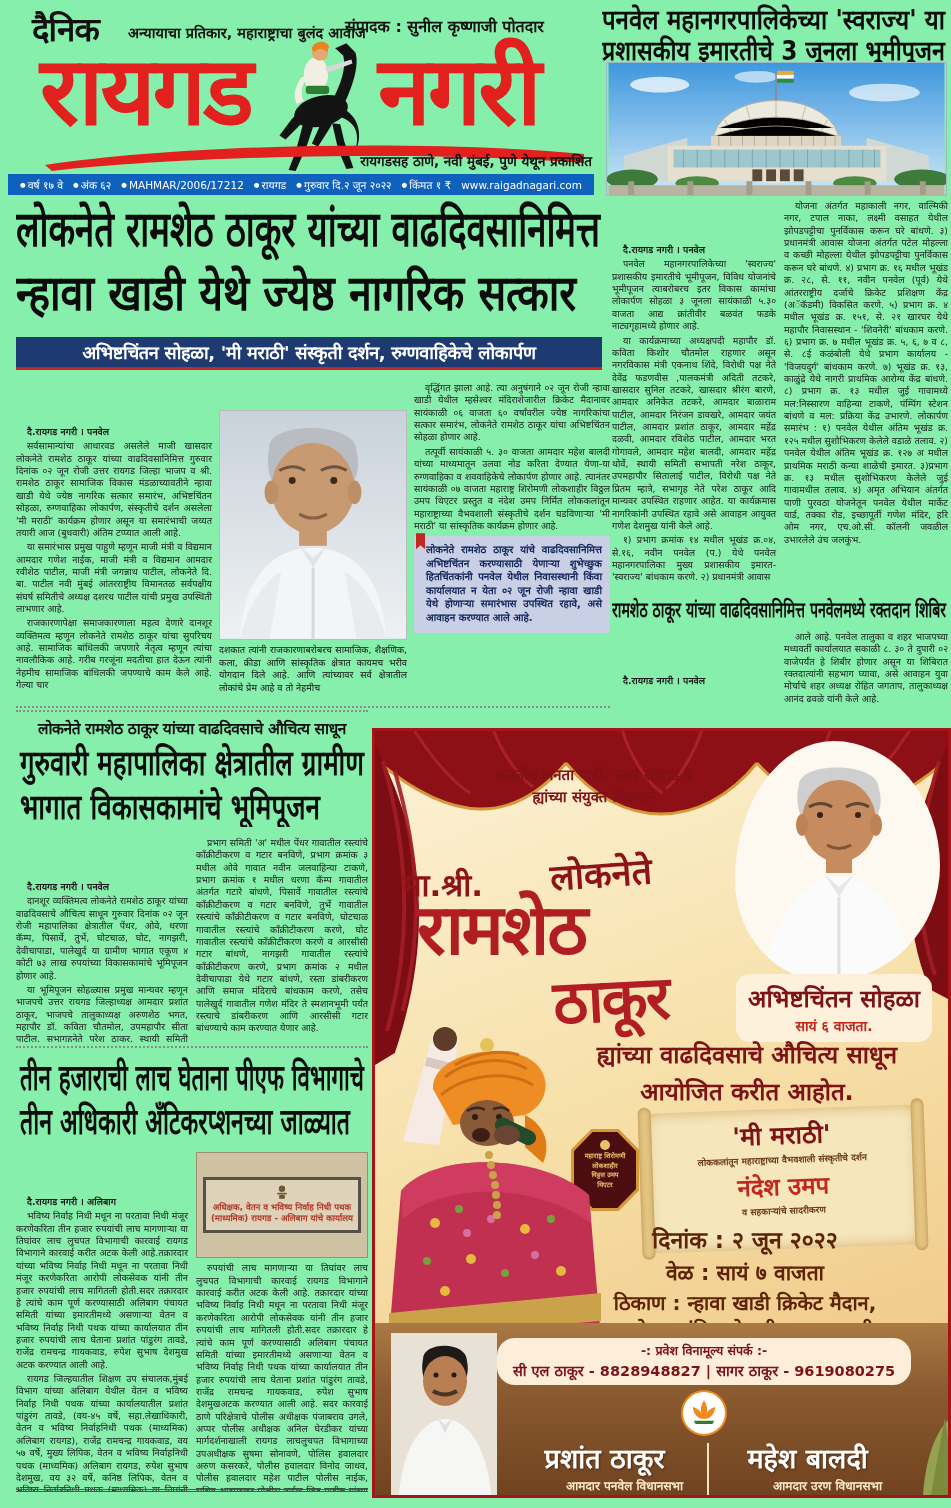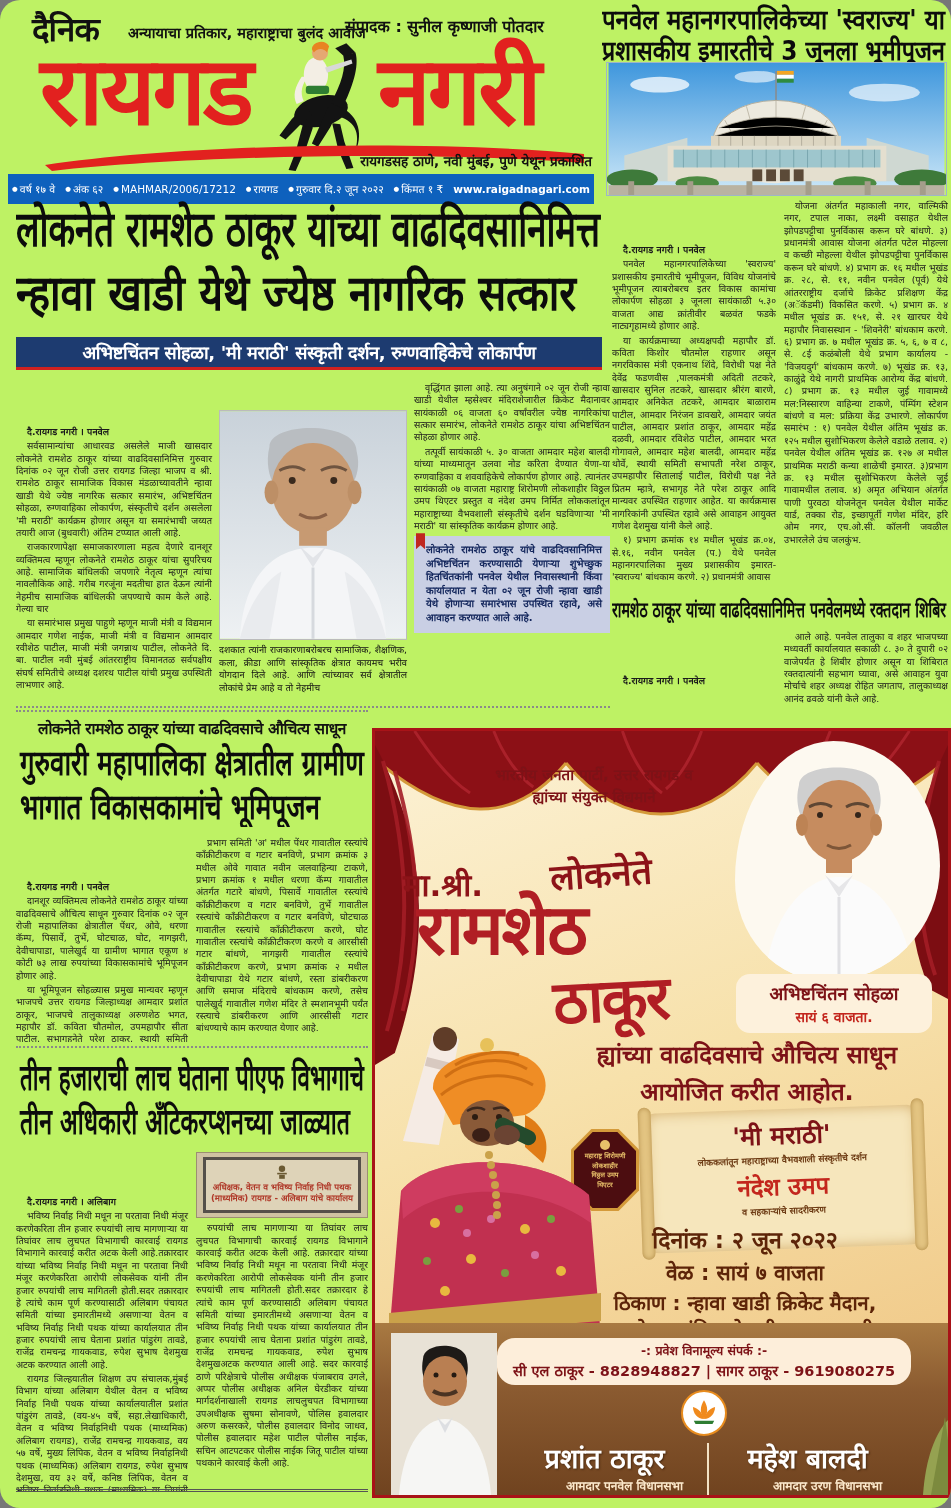--- a/index.html
+++ b/index.html
@@ -1,31 +1,31 @@
 <!DOCTYPE html>
 <html><head>
 <meta charset="utf-8">
 <style>
   * { margin:0; padding:0; box-sizing:border-box; }
   body { background:#777; font-family:"DejaVu Sans", sans-serif; }
-  .page { position:relative; width:951px; height:1508px; margin:0 auto; background:#bef264; overflow:hidden; color:#111;border-radius:20px; }
+  .page { position:relative; width:951px; height:1508px; margin:0 auto; background:#86efac; overflow:hidden; color:#111; }
 
   
   .daily { position:absolute; left:32px; top:6px; font-size:33px; font-weight:800; letter-spacing:-1px; }
   .tagline { position:absolute; left:128px; top:22px; font-size:14.5px; font-weight:700; }
   .editor { position:absolute; left:345px; top:15px; font-size:16px; font-weight:700; }
   .title-word { position:absolute; font-size:95px; font-weight:800; color:#e2211f; letter-spacing:-3px; white-space:nowrap; line-height:1; }
   .tw1 { left:40px; top:44px; }
   .tw2 { left:378px; top:44px; }
   .horse { position:absolute; left:265px; top:22px; width:112px; height:150px; }
   .swoosh { position:absolute; left:42px; top:140px; width:545px; height:32px; }
   .published { position:absolute; left:330px; top:152px; width:262px; text-align:right; font-size:13.5px; font-weight:700; }
-  .infobar { position:absolute; left:8px; top:174px; width:586px; height:30px; background:#0e61bd; color:#fff; display:flex; align-items:center; justify-content:center; gap:10px; font-size:10.5px; white-space:nowrap; }
+  .infobar { position:absolute; left:8px; top:174px; width:586px; height:21px; background:#0e61bd; color:#fff; display:flex; align-items:center; justify-content:center; gap:10px; font-size:10.5px; white-space:nowrap; }
   .infobar .item::before { content:"● "; font-size:6.5px; vertical-align:2px; }
-  .infobar .site { font-weight:700; }
+  .infobar .site { font-weight:400; }
 
   
   svg text.hl { font-family:"DejaVu Sans", sans-serif; font-weight:bold; fill:#0c0c0c; }
 
   
   .tr-head { position:absolute; left:602px; top:4px; }
   .building { position:absolute; left:606px; top:62px; width:341px; height:134px; border:1px solid #9fb6c6; }
 
   
   .byline { font-size:11px; font-weight:800; margin-bottom:3px;margin-top:44px; }
@@ -53,39 +53,39 @@
   .blood .col { width:164px; }
 
   
   .bp { position:absolute; left:16px; top:710px; width:352px; height:332px; overflow:hidden; }
   .kicker { border-top:2px dotted #8a8a8a; padding:5px 0 2px; text-align:center; font-size:15.5px; font-weight:800; letter-spacing:-0.4px; white-space:nowrap; }
   .bp .col { width:172px; }
 
   
   .bribe { position:absolute; left:16px; top:1046px; width:352px; height:446px; overflow:hidden; border-top:2px dotted #8a8a8a; padding-top:6px; }
   .bribe .col { width:172px; }
-  .signboard { background:#cfc2a2; border:1px solid #9c8f72; padding:4px 6px; margin-bottom:4px; }
+  .signboard { background:#cfc2a2; border:1px solid #9c8f72; padding:24px 6px; margin-bottom:4px; }
   .signplate { background:#ded3b8; border:3px solid #55504a; padding:4px 3px; text-align:center; }
   .signplate .embl { width:16px; height:16px; margin:0 auto 2px; display:block; }
   .signplate p { font-size:8.6px; font-weight:800; color:#b03a2a; line-height:1.3; text-indent:0; text-align:center; }
   .b-rule { position:absolute; left:16px; top:1489px; width:352px; border-top:3px double #555; }
 
   
   .ad { position:absolute; left:372px; top:728px; width:579px; height:770px; border:3px solid #a81318; background:linear-gradient(160deg,#fcf2d6 0%,#f7e1ab 45%,#eec27e 100%); overflow:hidden; }
   .ad .curtain { position:absolute; left:0; top:0; width:100%; height:350px; z-index:1; }
   .ad-portrait { position:absolute; right:8px; top:10px; width:205px; height:240px; background:#fdf9f0; border-radius:48% 52% 55% 45% / 58% 52% 48% 42%; z-index:2; overflow:hidden; }
   .ad-portrait svg { position:absolute; left:18px; top:14px; width:170px; height:226px; }
   .organizers { position:absolute; left:78px; top:34px; width:282px; text-align:center; z-index:3; color:#7d1217; font-weight:800; }
   .organizers div { font-size:15px; line-height:1.45; white-space:nowrap; }
   .honorific { position:absolute; left:28px; top:132px; font-size:31px; font-weight:800; color:#8c1318; z-index:3; }
   .loknete { position:absolute; left:175px; top:118px; font-size:36px; font-weight:800; color:#8c1318; z-index:3; transform:rotate(-4deg); }
   .name1 { position:absolute; left:42px; top:148px; font-size:70px; font-weight:800; color:#b01e24; z-index:3; white-space:nowrap; letter-spacing:-2px; }
   .name2 { position:absolute; left:178px; top:226px; font-size:60px; font-weight:800; color:#b01e24; z-index:3; white-space:nowrap; letter-spacing:-2px; transform:rotate(-3deg); }
   .eventbox { position:absolute; right:16px; top:243px; width:196px; background:#fdf1dc; border-radius:14px; padding:7px 6px; text-align:center; z-index:3; }
-  .eventbox .e1 { font-size:18px; font-weight:800; color:#7d1217; white-space:nowrap; }
+  .eventbox .e1 { font-size:24px; font-weight:800; color:#7d1217; white-space:nowrap; }
   .eventbox .e2 { font-size:14px; font-weight:800; color:#c3261d; margin-top:2px; }
   .occasion { position:absolute; left:178px; top:306px; width:388px; text-align:center; z-index:3; color:#7d1217; font-weight:800; }
   .occasion .o1 { font-size:24px; white-space:nowrap; }
   .occasion .o2 { font-size:24px; white-space:nowrap; margin-top:4px; }
   .badge { position:absolute; left:196px; top:398px; width:68px; height:82px; z-index:3; background:#d49a3a; clip-path:polygon(30% 0,70% 0,100% 25%,100% 75%,70% 100%,30% 100%,0 75%,0 25%); padding:3px; }
   .badge-in { width:100%; height:100%; background:#4c0d10; clip-path:polygon(30% 0,70% 0,100% 25%,100% 75%,70% 100%,30% 100%,0 75%,0 25%); text-align:center; color:#e8c06a; padding-top:6px; }
   .badge-in .dot { width:10px; height:10px; border-radius:50%; background:#e8c06a; margin:2px auto; }
   .badge-in div.t { font-size:6.6px; font-weight:700; line-height:1.45; }
   .scroll { position:absolute; left:272px; top:378px; width:272px; height:140px; background:#f6e6bc; border-radius:10px; box-shadow:inset 0 0 14px #d3ab67; transform:rotate(-2deg); z-index:3; text-align:center; padding-top:8px; }
   .scroll::before, .scroll::after { content:""; position:absolute; top:-6px; bottom:-6px; width:13px; background:#e3c482; border-radius:7px; box-shadow:inset 0 0 5px #b08a45; }
@@ -217,22 +217,22 @@
   <svg class="lead-hl" width="588" height="126">
     <text class="hl" x="0" y="48" font-size="49" textLength="584" lengthAdjust="spacingAndGlyphs">लोकनेते रामशेठ ठाकूर यांच्या वाढदिवसानिमित्त</text>
     <text class="hl" x="0" y="112" font-size="49" textLength="560" lengthAdjust="spacingAndGlyphs">न्हावा खाडी येथे ज्येष्ठ नागरिक सत्कार</text>
   </svg>
   <div class="lead-sub">अभिष्टचिंतन सोहळा, 'मी मराठी' संस्कृती दर्शन, रुग्णवाहिकेचे लोकार्पण</div>
 
   <div class="lead-body">
     <div class="col lead-c1">
       <p class="byline">दै.रायगड नगरी । पनवेल</p>
       <p>सर्वसामान्यांचा आधारवड असलेले माजी खासदार लोकनेते रामशेठ ठाकूर यांच्या वाढदिवसानिमित्त गुरुवार दिनांक ०२ जून रोजी उत्तर रायगड जिल्हा भाजप व श्री. रामशेठ ठाकूर सामाजिक विकास मंडळाच्यावतीने न्हावा खाडी येथे ज्येष्ठ नागरिक सत्कार समारंभ, अभिष्टचिंतन सोहळा, रुग्णवाहिका लोकार्पण, संस्कृतीचे दर्शन असलेला 'मी मराठी' कार्यक्रम होणार असून या समारंभाची जय्यत तयारी आज (बुधवारी) अंतिम टप्प्यात आली आहे.</p>
+      <p>या समारंभास प्रमुख पाहुणे म्हणून माजी मंत्री व विद्यमान आमदार गणेश नाईक, माजी मंत्री व विद्यमान आमदार रवीशेठ पाटील, माजी मंत्री जगन्नाथ पाटील, लोकनेते दि. बा. पाटील नवी मुंबई आंतरराष्ट्रीय विमानतळ सर्वपक्षीय संघर्ष समितीचे अध्यक्ष दशरथ पाटील यांची प्रमुख उपस्थिती लाभणार आहे.</p>
       <p>राजकारणापेक्षा समाजकारणाला महत्व देणारे दानशूर व्यक्तिमत्व म्हणून लोकनेते रामशेठ ठाकूर यांचा सुपरिचय आहे. सामाजिक बांधिलकी जपणारे नेतृत्व म्हणून त्यांचा नावलौकिक आहे. गरीब गरजूंना मदतीचा हात देऊन त्यांनी नेहमीच सामाजिक बांधिलकी जपण्याचे काम केले आहे. गेल्या चार</p>
-      <p>या समारंभास प्रमुख पाहुणे म्हणून माजी मंत्री व विद्यमान आमदार गणेश नाईक, माजी मंत्री व विद्यमान आमदार रवीशेठ पाटील, माजी मंत्री जगन्नाथ पाटील, लोकनेते दि. बा. पाटील नवी मुंबई आंतरराष्ट्रीय विमानतळ सर्वपक्षीय संघर्ष समितीचे अध्यक्ष दशरथ पाटील यांची प्रमुख उपस्थिती लाभणार आहे.</p>
     </div>
     <div class="lead-mid">
       <svg class="lead-photo" viewBox="0 0 188 230">
         <defs>
             <linearGradient id="pbg" x1="0" y1="0" x2="0" y2="1">
               <stop offset="0" stop-color="#c9d2da"></stop>
               <stop offset="1" stop-color="#eef1f3"></stop>
             </linearGradient>
           </defs>
         <rect width="188" height="230" fill="url(#pbg)"></rect>

